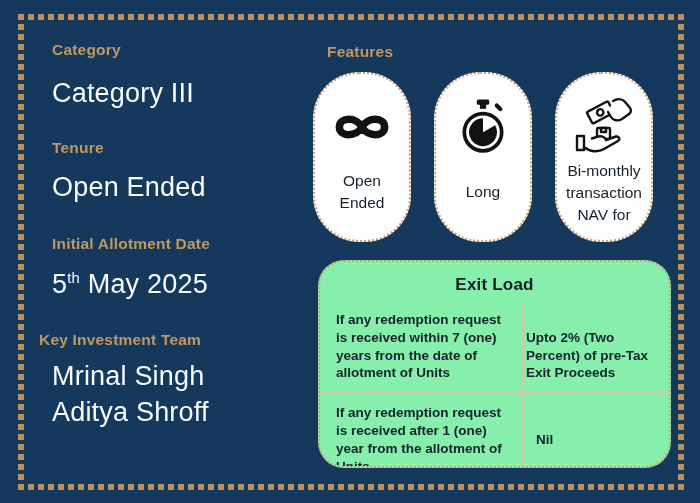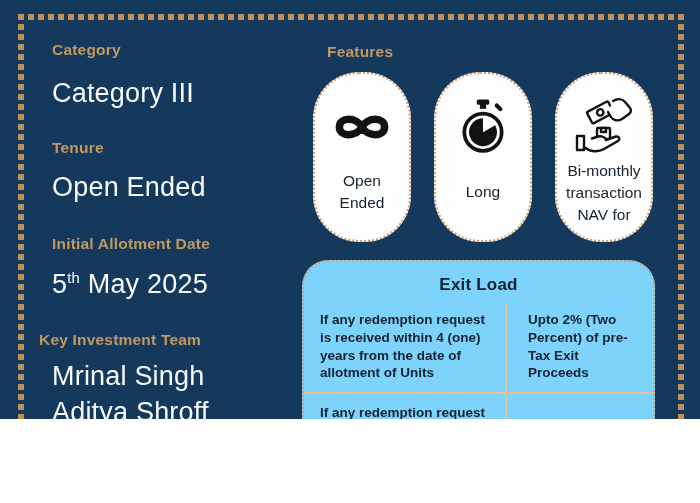--- a/index.html
+++ b/index.html
@@ -2,21 +2,21 @@
 <html><head>
 <meta charset="utf-8">
 <style>
   html,body{margin:0;padding:0;}
   body{
     width:700px;height:503px;
     font-family:"Liberation Sans","DejaVu Sans",sans-serif;
     background:#fff;
   }
   .stage{
-    position:relative;width:700px;height:419px;
+    position:relative;width:700px;height:503px;
     background:#15395C;overflow:hidden;
   }
   
   .frame{
     position:absolute;left:18px;top:14px;width:666px;height:476px;
     background-image:
       repeating-linear-gradient(90deg,#BF8F58 0 6px,transparent 6px 10px),
       repeating-linear-gradient(90deg,#BF8F58 0 6px,transparent 6px 10px),
       repeating-linear-gradient(180deg,#BF8F58 0 6px,transparent 6px 10px),
       repeating-linear-gradient(180deg,#BF8F58 0 6px,transparent 6px 10px);
@@ -41,29 +41,29 @@
     display:flex;flex-direction:column;align-items:center;
     padding:20px 5px 16px;
   }
   .pill-icon{height:66px;flex:none;display:flex;align-items:center;justify-content:center;}
   .pill-label{
     flex:1;display:flex;flex-direction:column;justify-content:center;
     text-align:center;color:#15222E;font-size:15.5px;line-height:22px;font-weight:400;
   }
   
   .exit-box{
-    position:absolute;left:302px;top:260px;width:353px;height:208px;box-sizing:border-box;
-    background:#7dd3fc;border:2px dotted #D0A175;border-radius:26px;
+    position:absolute;left:318px;top:260px;width:353px;height:208px;box-sizing:border-box;
+    background:#86efac;border:2px dotted #D0A175;border-radius:26px;
     padding:13px 0 0;overflow:hidden;
   }
   .exit-title{text-align:center;font-weight:bold;font-size:17px;color:#10202D;letter-spacing:.2px;}
   .exit-grid{display:grid;grid-template-columns:201px 1fr;margin-top:8px;}
   .cell{font-weight:bold;font-size:13.5px;line-height:17.8px;color:#142230;box-sizing:border-box;}
   .c-r1c1{padding:8px 8px 10px 16px;border-bottom:2px solid #E2C29B;}
-  .c-r1c2{padding:8px 10px 10px 21px;border-bottom:2px solid #E2C29B;border-left:2px solid #E2C29B;display:flex;align-items:flex-start;}
+  .c-r1c2{padding:8px 10px 10px 3px;border-bottom:2px solid #E2C29B;border-left:2px solid #E2C29B;display:flex;align-items:flex-end;}
   .c-r2c1{padding:10px 8px 12px 16px;}
   .c-r2c2{padding:10px 10px 12px 13px;border-left:2px solid #E2C29B;display:flex;align-items:center;}
   svg{display:block;}
 </style>
 </head>
 <body>
 
 <div class="stage">
   <div class="frame"></div>
 
@@ -134,21 +134,21 @@
         <span>Bi-monthly</span>
         <span>transaction</span>
         <span>NAV for</span>
       </div>
     </div>
   </div>
 
   <div class="exit-box">
     <div class="exit-title">Exit Load</div>
     <div class="exit-grid">
-      <div class="cell c-r1c1">If any redemption request is received within 4 (one) years from the date of allotment of Units</div>
+      <div class="cell c-r1c1">If any redemption request is received within 7 (one) years from the date of allotment of Units</div>
       <div class="cell c-r1c2">
         <span>Upto 2% (Two Percent) of pre-Tax Exit Proceeds</span>
       </div>
       <div class="cell c-r2c1">If any redemption request is received after 1 (one) year from the allotment of Units</div>
       <div class="cell c-r2c2">
         <span>Nil</span>
       </div>
     </div>
   </div>
 </div>

